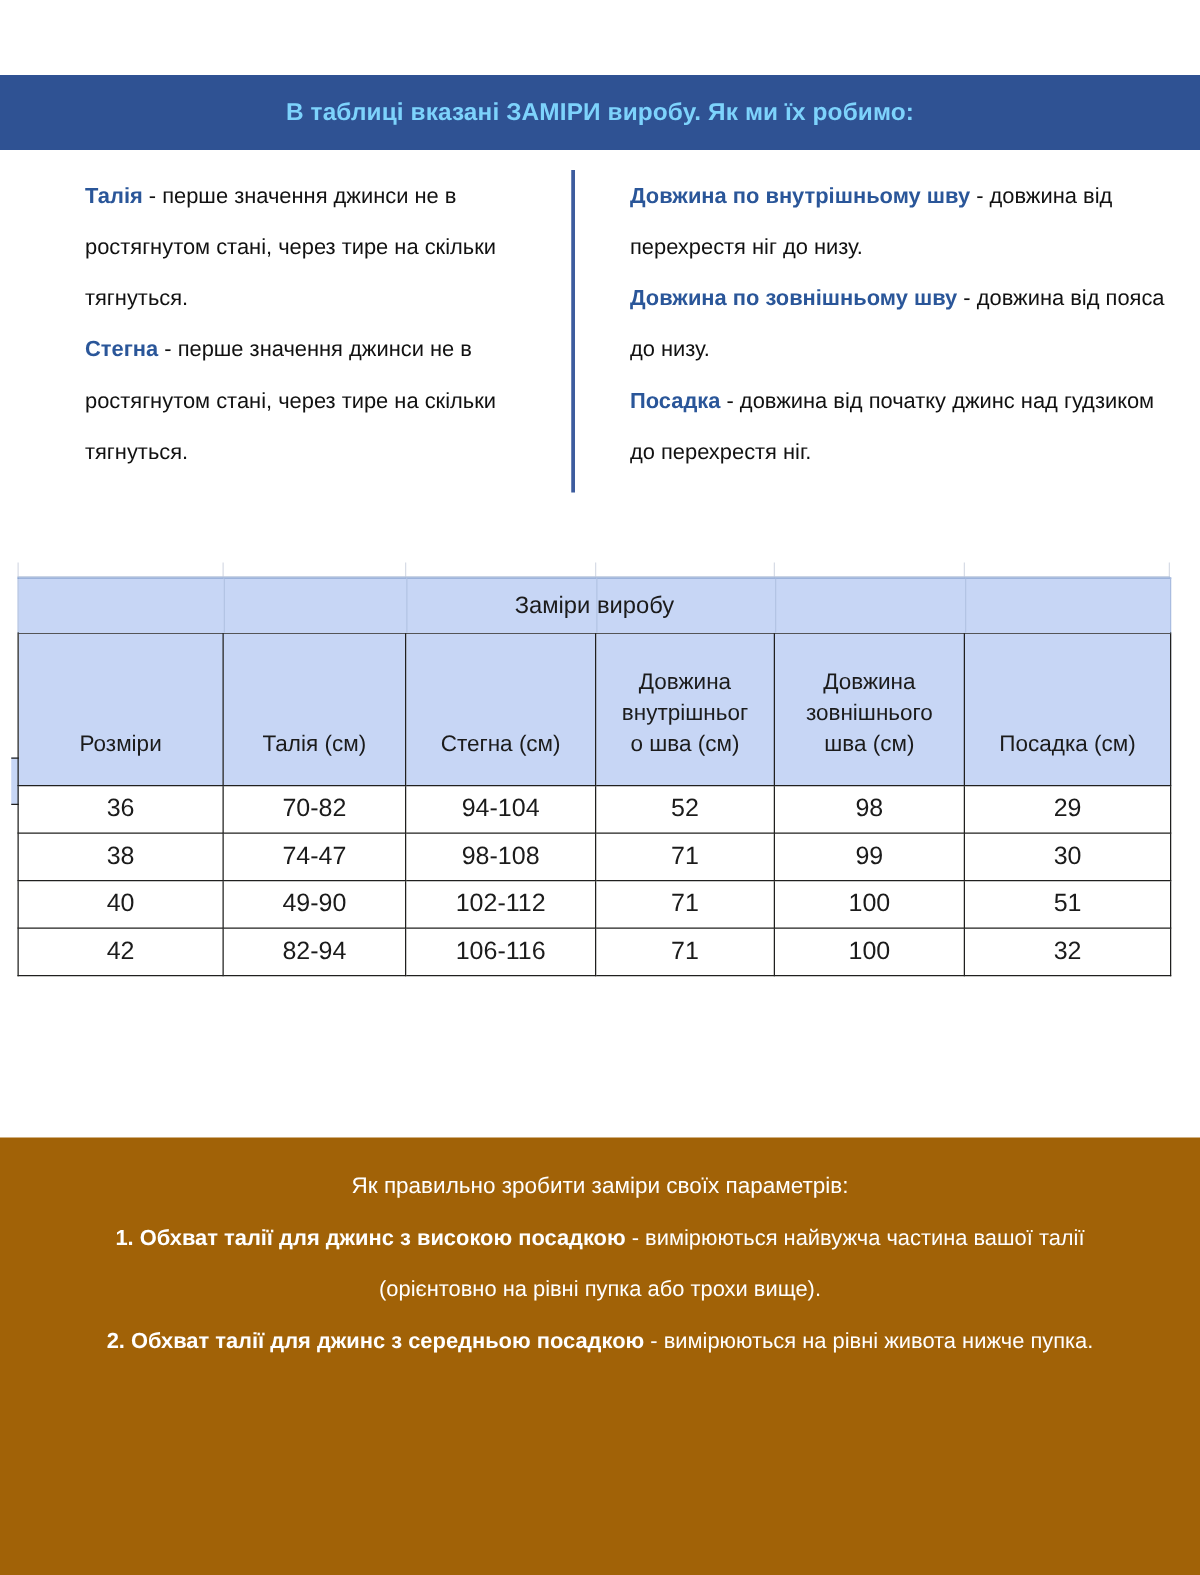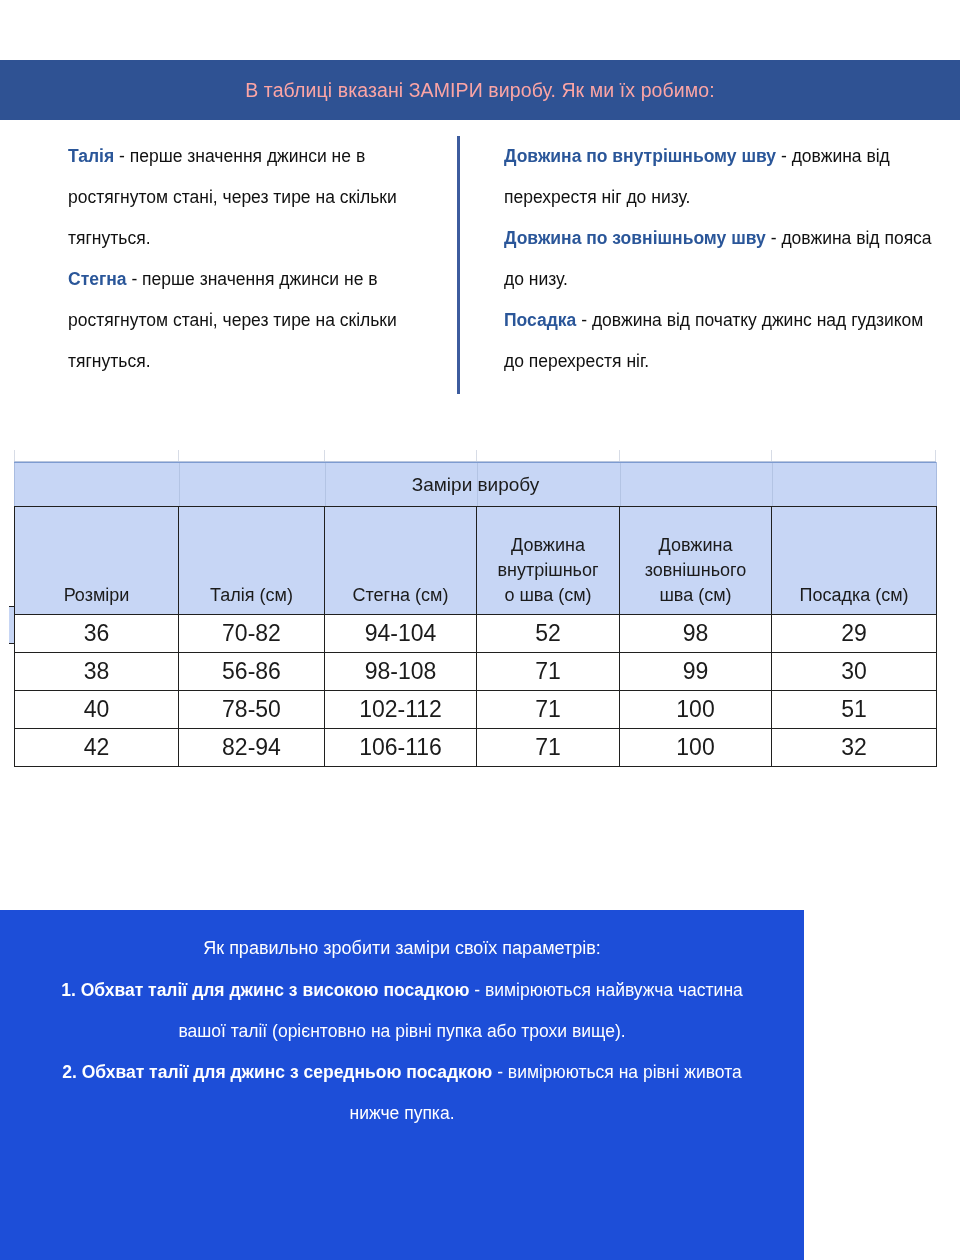--- a/index.html
+++ b/index.html
@@ -23,23 +23,23 @@
     left: 0;
     top: 60px;
     width: 960px;
     height: 60px;
     background: #2f5293;
     display: flex;
     align-items: center;
     justify-content: center;
   }
   .banner-title {
-    color: #fca5a5;
+    color: #7dd3fc;
     font-size: 19.5px;
-    font-weight: normal;
+    font-weight: bold;
     letter-spacing: 0.1px;
     text-align: center;
     white-space: nowrap;
   }
 
   
   .defs {
     position: absolute;
     left: 0;
     top: 136px;
@@ -154,53 +154,53 @@
     height: 100%;
     background: #b3c4e4;
   }
 
   .row-head th {
     background: #c7d6f5;
     height: 101px;
     font-size: 18px;
     line-height: 25px;
     vertical-align: bottom;
-    padding-bottom: 6px;
+    padding-bottom: 20px;
   }
   .head-multi {
     display: block;
     white-space: pre-line;
   }
 
   .row-data td {
     height: 37px;
     background: #ffffff;
-    font-size: 23px;
+    font-size: 20px;
   }
 
   
   .sel-artifact {
     position: absolute;
     left: -5px;
     top: 156px;
     width: 7px;
     height: 36px;
     background: #c7d6f5;
     border-top: 1px solid #20201f;
     border-bottom: 1px solid #20201f;
   }
 
   
   .bottom-panel {
     position: absolute;
     left: 0;
     top: 910px;
-    width: 804px;
+    width: 960px;
     height: 350px;
-    background: #1d4ed8;
+    background: #a16207;
     box-sizing: border-box;
     padding: 18px 44px 0 44px;
   }
   .bottom-intro {
     color: #ffffff;
     font-size: 18px;
     text-align: center;
     line-height: 40px;
     margin: 0 0 2px 0;
   }
@@ -309,29 +309,29 @@
       <tr class="row-data">
         <td>36</td>
         <td>70-82</td>
         <td>94-104</td>
         <td>52</td>
         <td>98</td>
         <td>29</td>
       </tr>
       <tr class="row-data">
         <td>38</td>
-        <td>56-86</td>
+        <td>74-47</td>
         <td>98-108</td>
         <td>71</td>
         <td>99</td>
         <td>30</td>
       </tr>
       <tr class="row-data">
         <td>40</td>
-        <td>78-50</td>
+        <td>49-90</td>
         <td>102-112</td>
         <td>71</td>
         <td>100</td>
         <td>51</td>
       </tr>
       <tr class="row-data">
         <td>42</td>
         <td>82-94</td>
         <td>106-116</td>
         <td>71</td>

